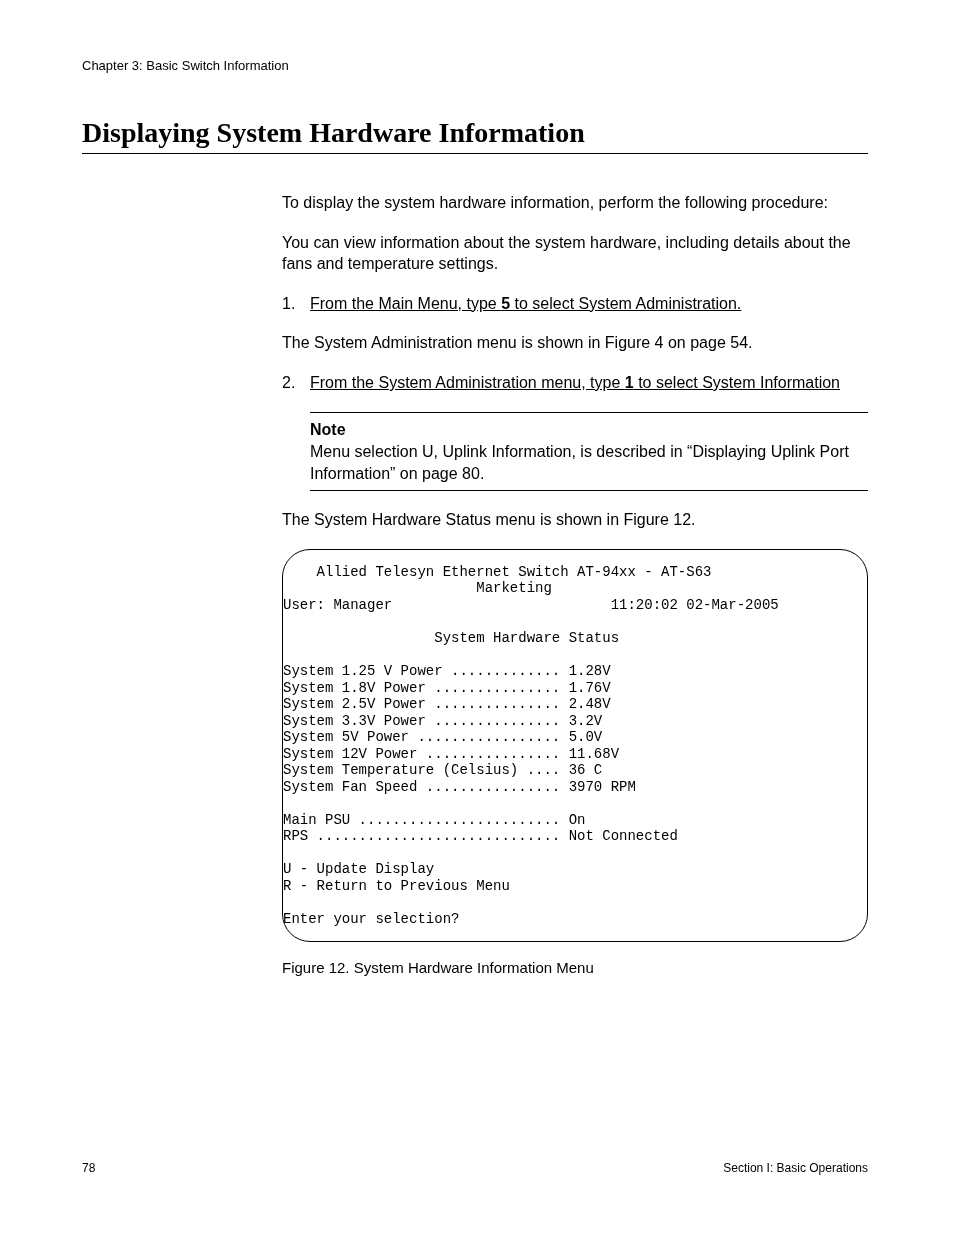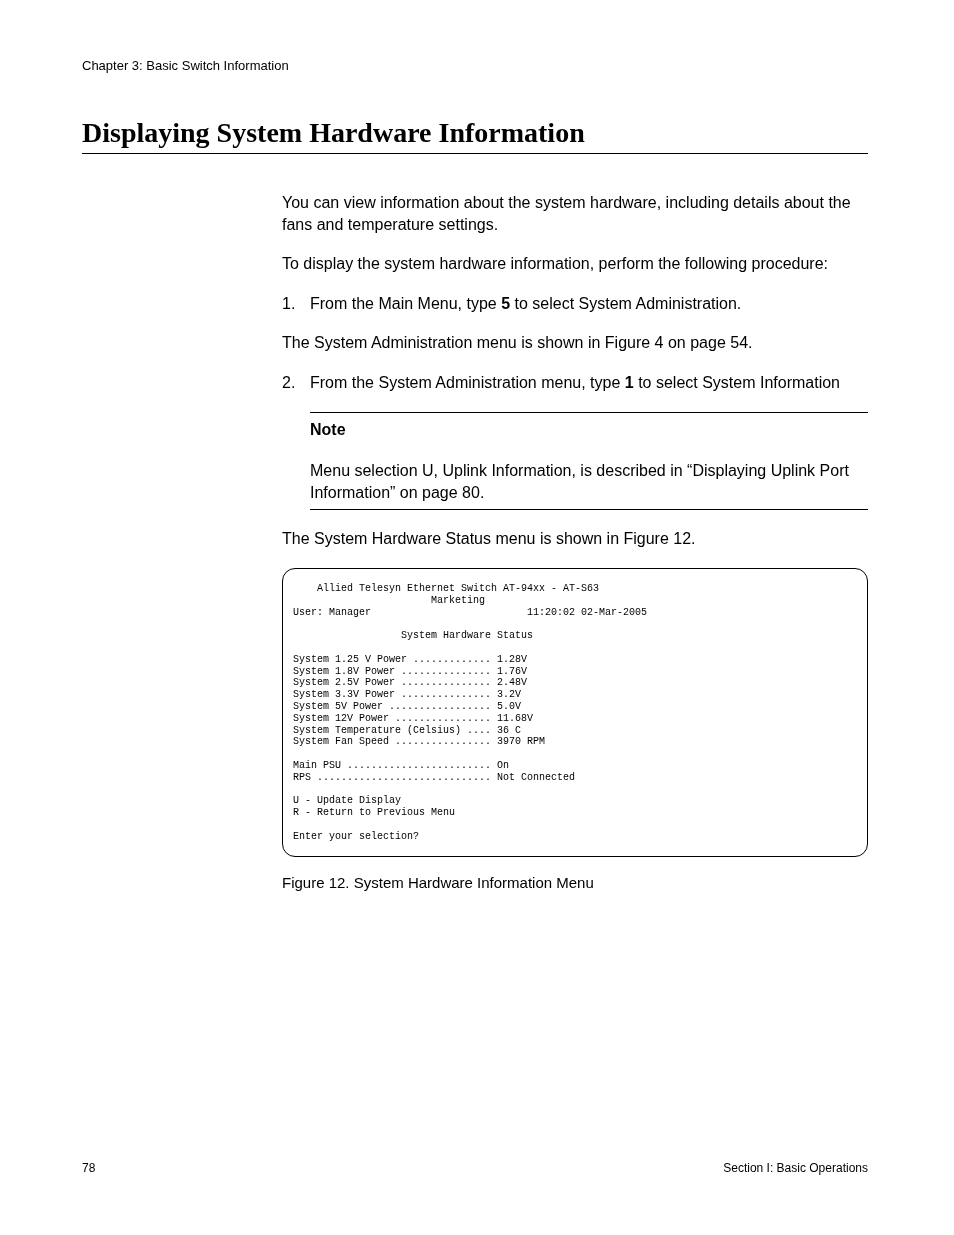--- a/index.html
+++ b/index.html
@@ -36,45 +36,46 @@
   .body-col p { margin: 0 0 18px 0; }
   ol.steps {
     list-style: none;
     padding: 0;
     margin: 0 0 4px 0;
   }
   ol.steps > li {
     margin: 0 0 18px 0;
     padding-left: 28px;
     text-indent: -28px;
+    text-decoration: underline;
   }
   ol.steps > li .num { display:inline-block; width:28px; text-indent:0;}
   .step-follow {
     margin: 0 0 18px 28px;
   }
   .note-box {
     margin: 18px 0 18px 28px;
     border-top: 1px solid #000;
     border-bottom: 1px solid #000;
     padding: 6px 0 6px 0;
   }
   .note-box .note-label {
     font-weight: bold;
-    margin-bottom: 20px;
+    margin-bottom: 1px;
     display: block;
   }
   .terminal-wrap {
     margin: 14px 0 14px 0;
   }
   .terminal {
     border: 1.5px solid #000;
-    border-radius: 13px;
-    padding: 14px 10px;
+    border-radius: 28px;
+    padding: 14px 0;
     font-family: "Courier New", Courier, monospace;
-    font-size: 10px;
+    font-size: 14px;
     line-height: 1.18;
     white-space: pre;
   }
   .figure-caption {
     text-align: left;
     font-size: 15px;
     margin-top: 16px;
   }
   .footer {
     position: absolute;
@@ -92,23 +93,23 @@
 <body>
 
 <div class="page">
 
   <div class="chapter-head">Chapter 3: Basic Switch Information</div>
 
   <div class="section-title">Displaying System Hardware Information</div>
 
   <div class="body-col">
 
+    <p>To display the system hardware information, perform the following procedure:</p>
+
     <p>You can view information about the system hardware, including details about the fans and temperature settings.</p>
-
-    <p>To display the system hardware information, perform the following procedure:</p>
 
     <ol class="steps">
       <li>
         <span class="num">1.</span><span>From the Main Menu, type </span><span class="bold">5</span><span> to select System Administration.</span>
       </li>
       <p class="step-follow">The System Administration menu is shown in Figure 4 on page 54.</p>
 
       <li>
         <span class="num">2.</span><span>From the System Administration menu, type </span><span class="bold">1</span><span> to select System Information</span>
       </li>

